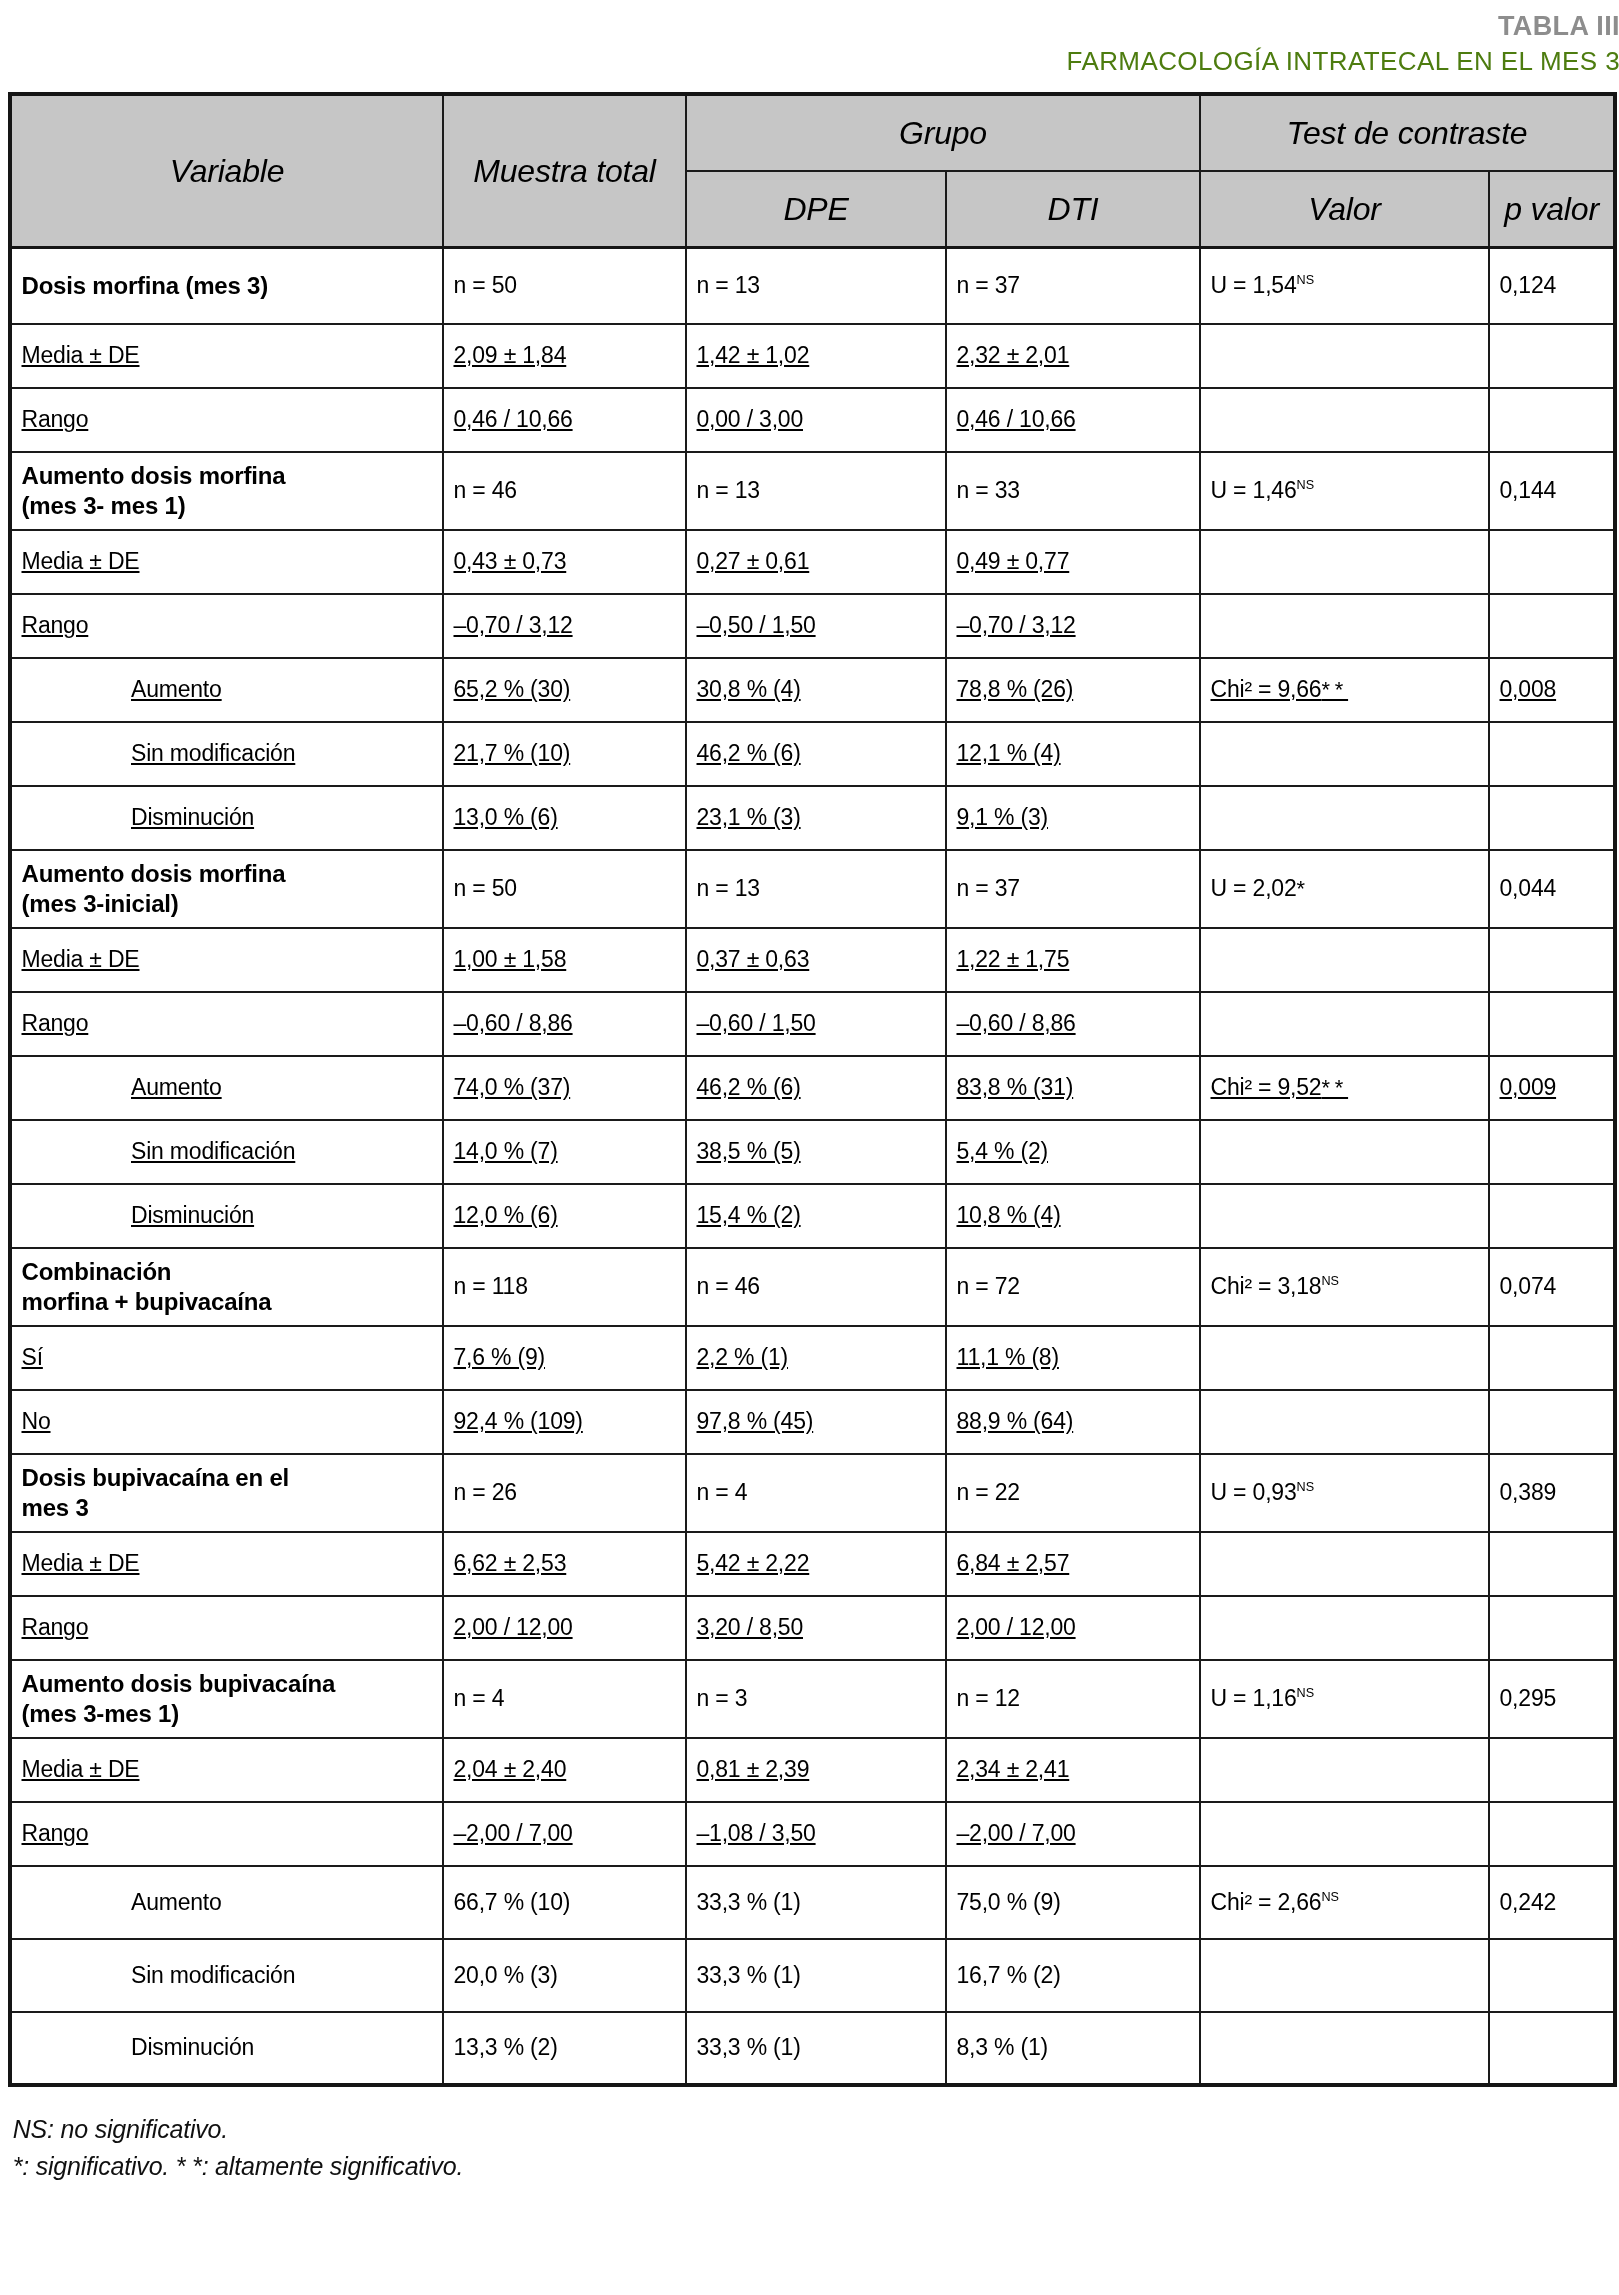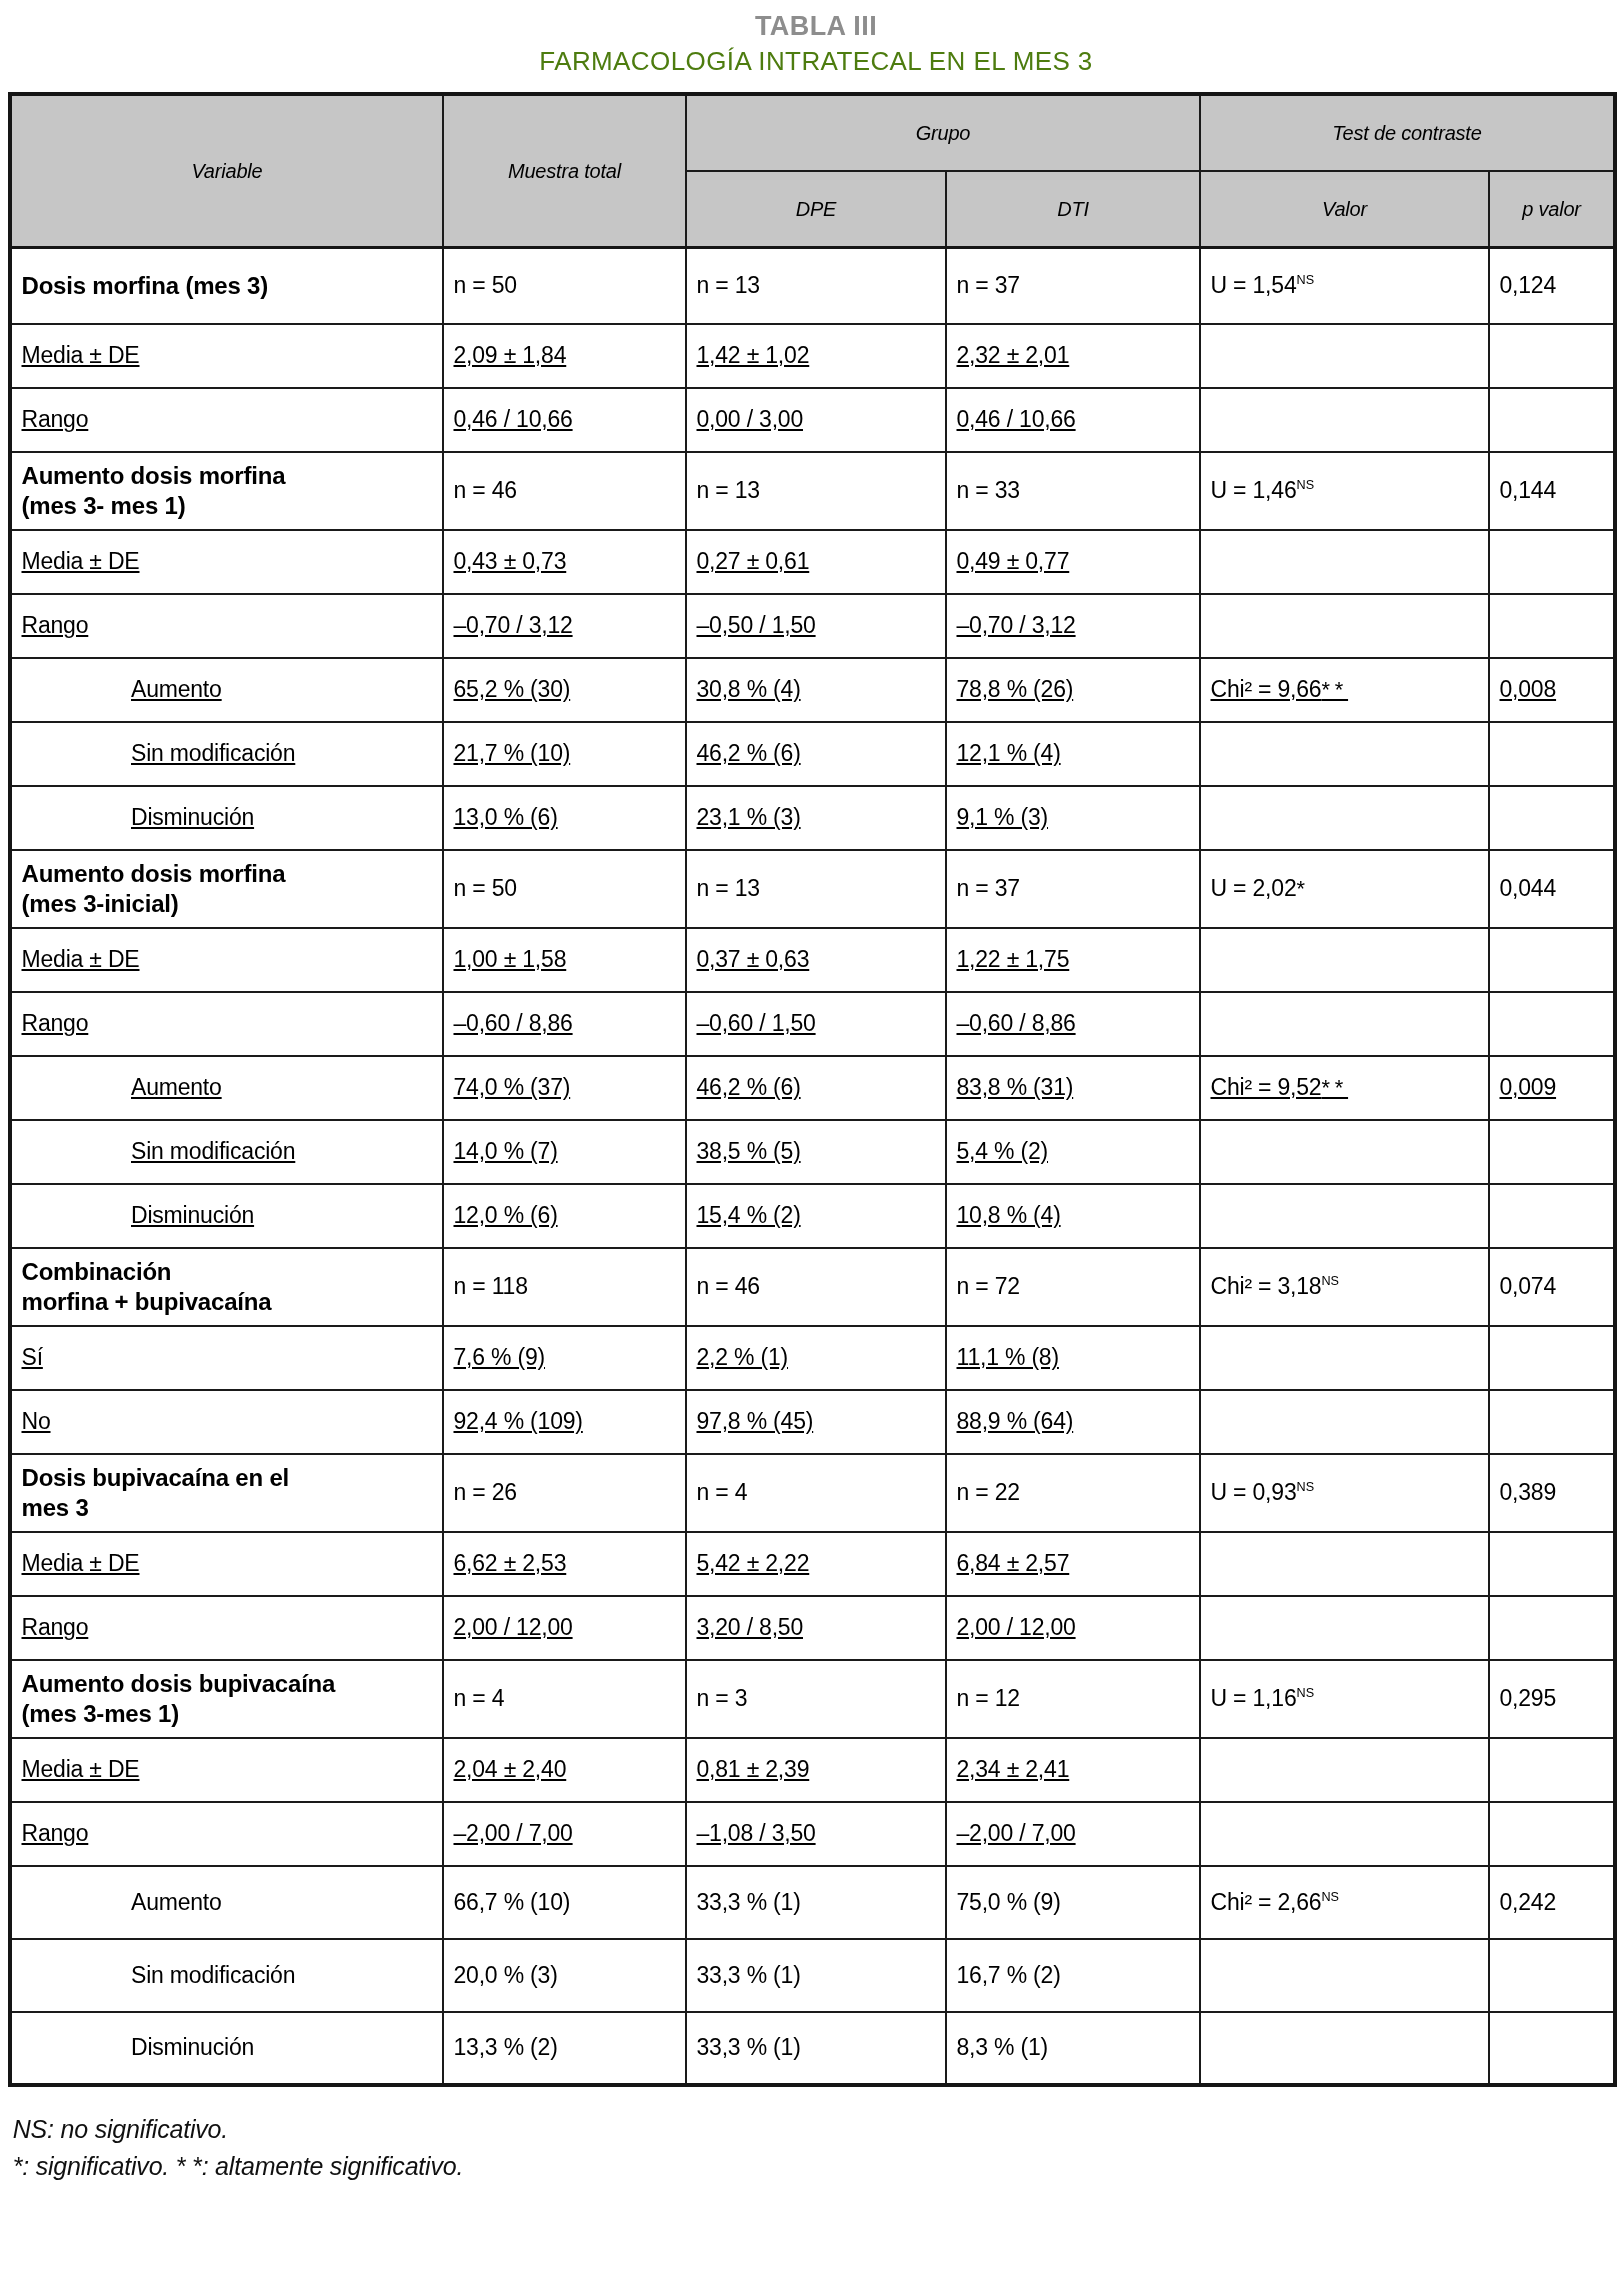--- a/index.html
+++ b/index.html
@@ -2,21 +2,21 @@
 <html style="font-size:12.7px"><head>
 <meta charset="utf-8">
 <style>
   html,body { margin:0; padding:0; background:#ffffff; }
   body {
     width:1620px; height:2295px;
     font-family:"Liberation Sans", sans-serif;
     color:#000;
     -webkit-font-smoothing:antialiased;
   }
-  .title-block { text-align:center; padding-top:8px; line-height:1.35;padding-left:12px; }
+  .title-block { text-align:right; padding-top:8px; line-height:1.35;padding-left:12px; }
   .title-main {
     font-size:27px; font-weight:bold; color:#8d8d8d; letter-spacing:0.4px;
   }
   .title-sub {
     font-size:26px; color:#4d7c0f; letter-spacing:0.4px;
   }
   table.pharm {
     border-collapse:collapse;
     table-layout:fixed;
     width:1605px;
@@ -24,21 +24,21 @@
     border:4px solid #151515;
   }
   .pharm th, .pharm td {
     border:2px solid #1a1a1a;
     overflow:hidden;
   }
   .pharm thead th {
     background:#c6c6c6;
     font-style:italic;
     font-weight:normal;
-    font-size:20px;
+    font-size:32px;
     text-align:center;
     height:72px;
     letter-spacing:-0.2px;
   }
   .pharm thead tr.h2row th { border-top-width:2px;margin-left:21px; }
   .pharm thead { border-bottom:3.2px solid #151515; }
   .pharm td {
     font-size:23px;
     padding:3.2px 9.5px;
     vertical-align:middle;

